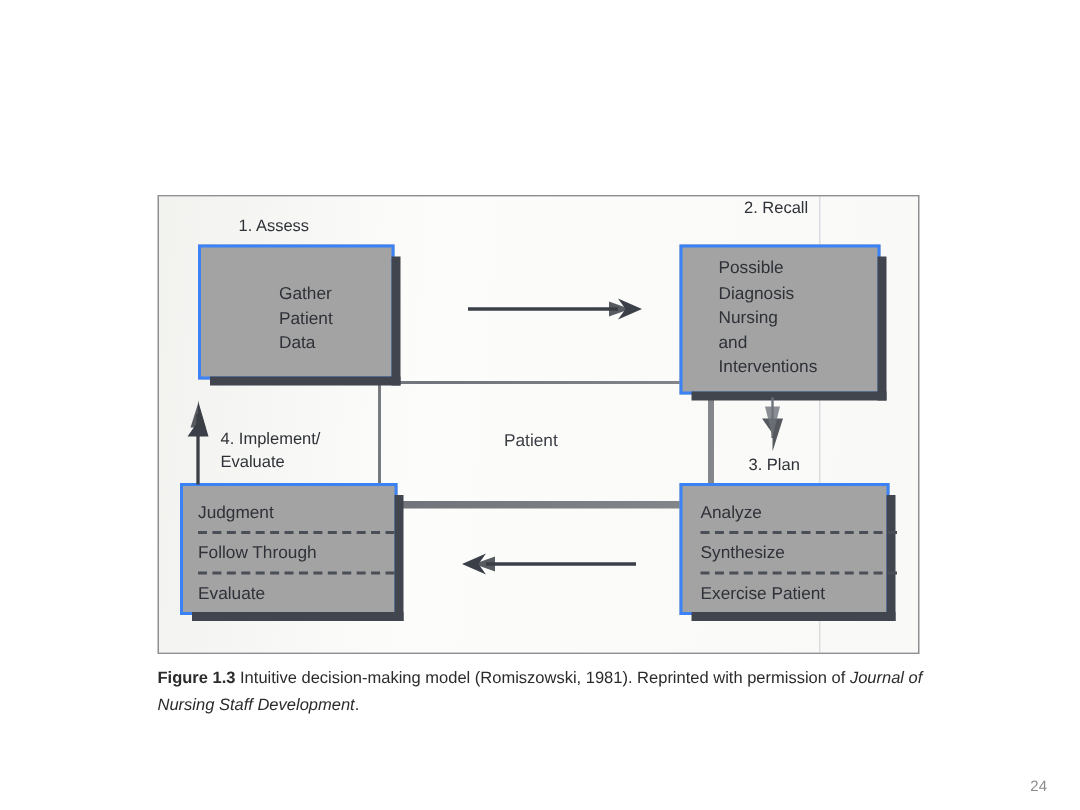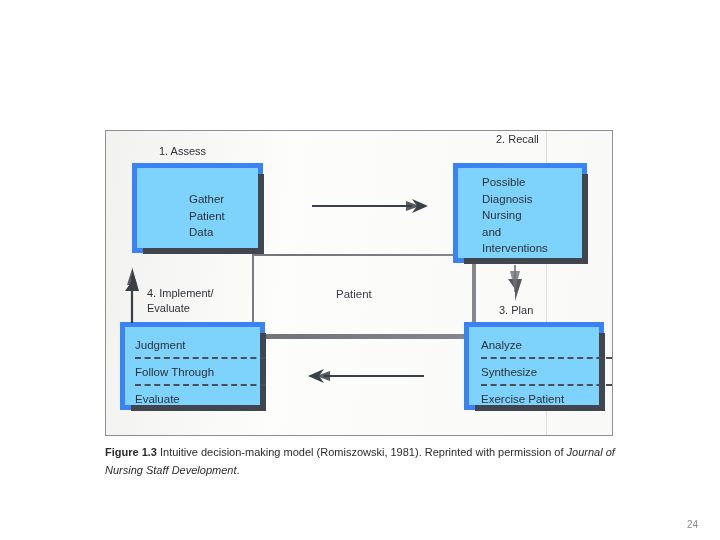--- a/index.html
+++ b/index.html
@@ -62,22 +62,22 @@
 
   
   .connector {
     position: absolute;
     background: #43474f;
   }
 
   
   .pbox {
     position: absolute;
-    background: #7dd3fc;
-    border: 5px solid #3b82f6;
+    background: #a3a3a3;
+    border: 2px solid #3b82f6;
     box-sizing: border-box;
     z-index: 5;
   }
   .pbox .shadow-r {
     position: absolute;
     right: -6px;
     top: 6px;
     width: 6px;
     height: 100%;
     background: #41454d;
@@ -203,21 +203,21 @@
           <div class="line">Possible</div>
           <div class="line">Diagnosis</div>
           <div class="line">Nursing</div>
           <div class="line">and</div>
           <div class="line">Interventions</div>
         </div>
       </div>
 
       <div class="stage-label" style="left:393px; top:172px;">3. Plan</div>
 
-      <div class="pbox listbox" style="left:358px; top:191px; width:140px; height:88px;">
+      <div class="pbox listbox" style="left:347px; top:191px; width:140px; height:88px;">
         <div class="shadow-r"></div>
         <div class="shadow-b"></div>
         <div class="pbox-inner" style="padding-top:8px; padding-left:12px;">
           <div class="line">Analyze</div>
           <div class="dashsep"></div>
           <div class="line">Synthesize</div>
           <div class="dashsep"></div>
           <div class="line">Exercise Patient</div>
         </div>
       </div>

